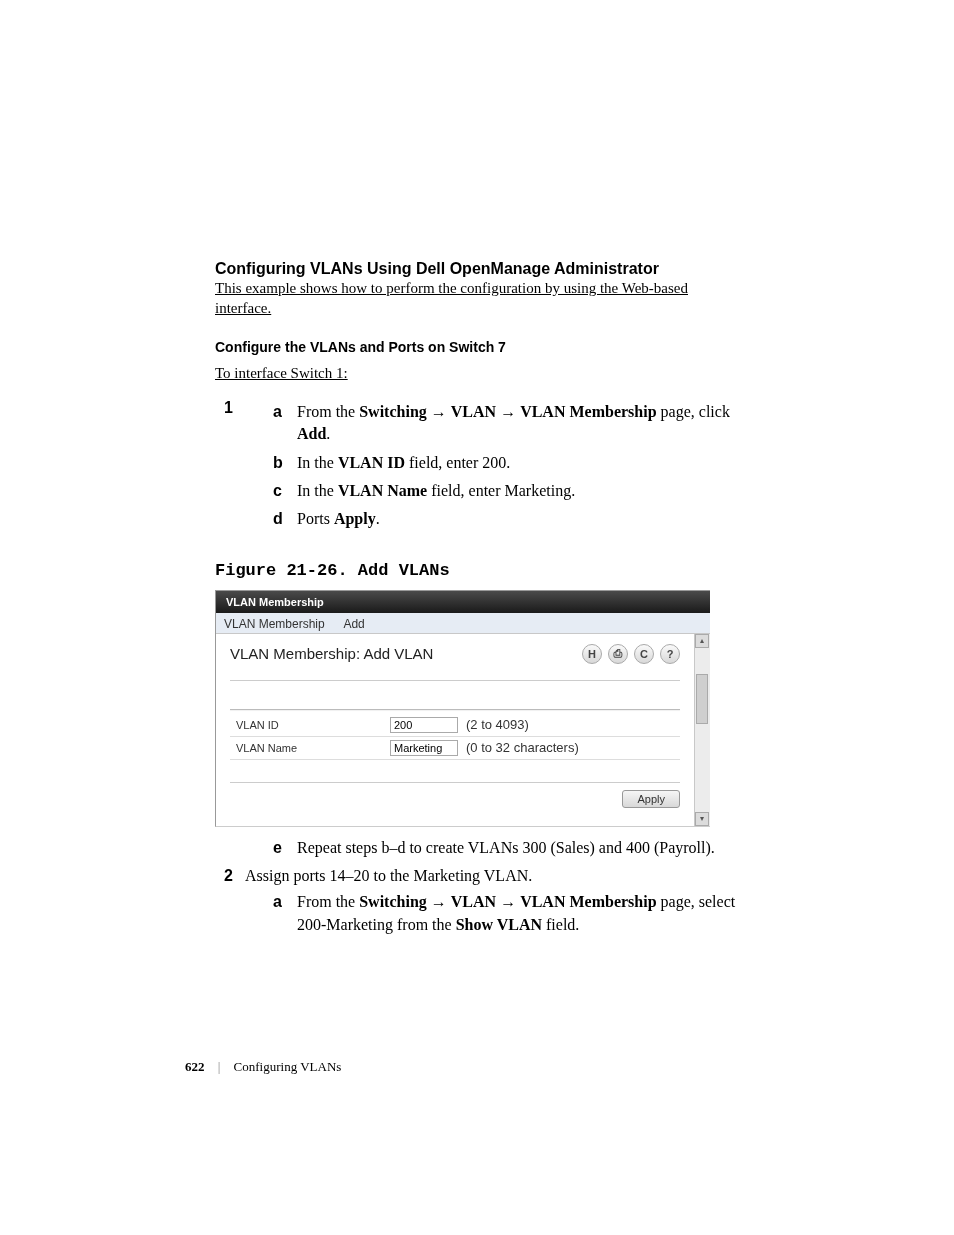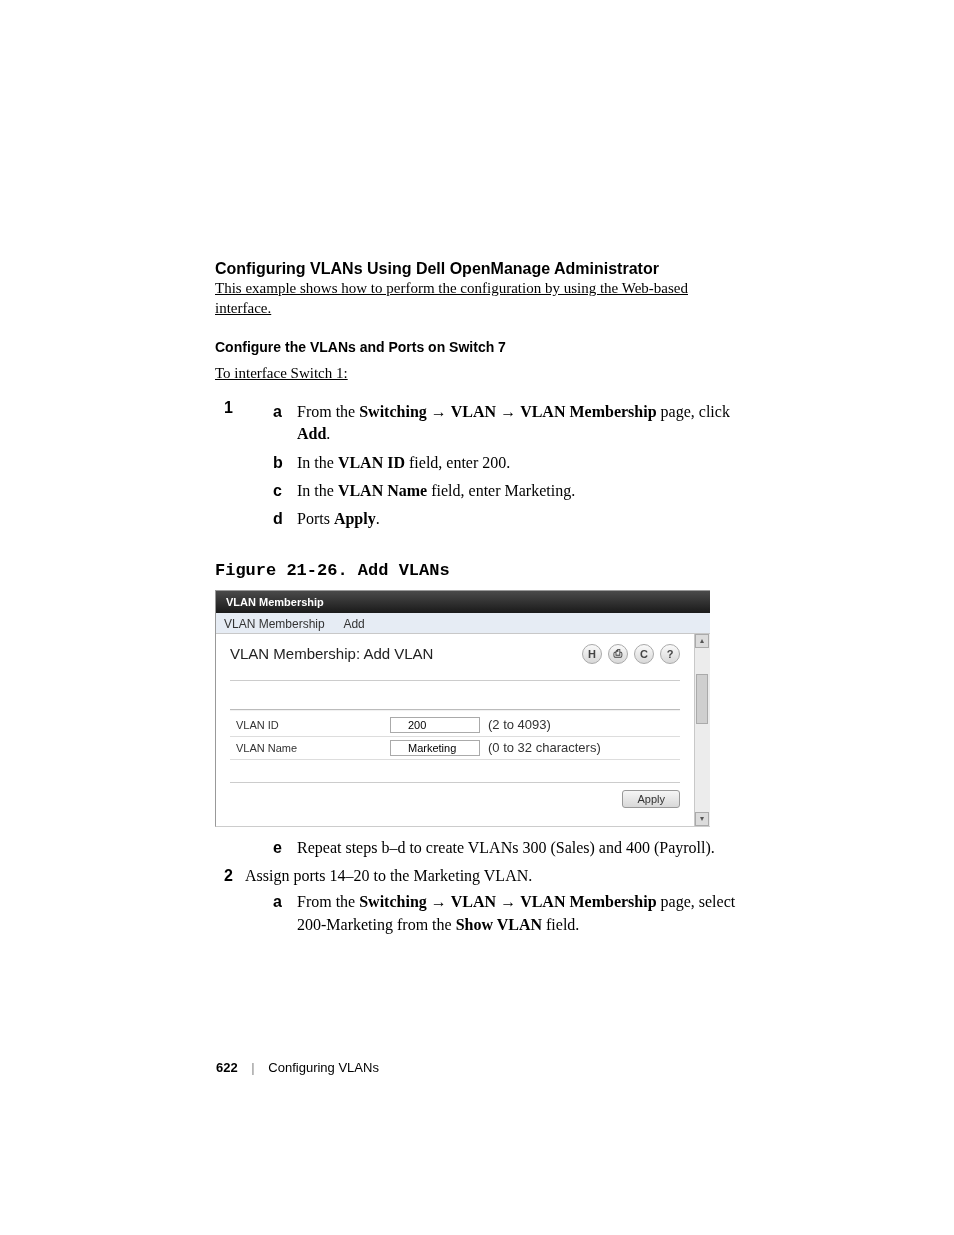--- a/index.html
+++ b/index.html
@@ -155,24 +155,24 @@
     font-size: 11px;
     border-bottom:1px solid #ddd;
   }
   .fig-row:last-of-type { border-bottom:none; }
   .fig-label {
     width: 160px;
     padding-left: 6px;
     color:#333;
   }
   .fig-input {
-    width: 90px;
+    width: 68px;
     border: 1px solid #aaa;
     font-size: 11px;
-    padding: 1px 17px;
+    padding: 1px 3px;
     font-family: Arial, Helvetica, sans-serif;
     background:#fff;
   }
   .fig-hint {
     font-size: 13px;
     color:#333;
     padding-left: 8px;
   }
   .fig-btnrow {
     text-align: right;
@@ -184,22 +184,22 @@
     font-size:11px;
     padding: 2px 14px;
     background: linear-gradient(to bottom,#f6f6f6,#d8d8d8);
     border:1px solid #999;
     border-radius:3px;
     color:#333;
   }
   .footer {
     position:absolute;
     bottom: 160px;
-    left: 216px;
-    font-family: Liberation Sans, sans-serif;
+    left: 185px;
+    font-family: Liberation Serif, serif;
     font-size: 13px;
   }
   .footer .pn { font-weight:bold; }
   .footer .sep { padding: 0 10px; color:#888; }
 </style>
 </head>
 <body>
 
 <div class="page">
 

